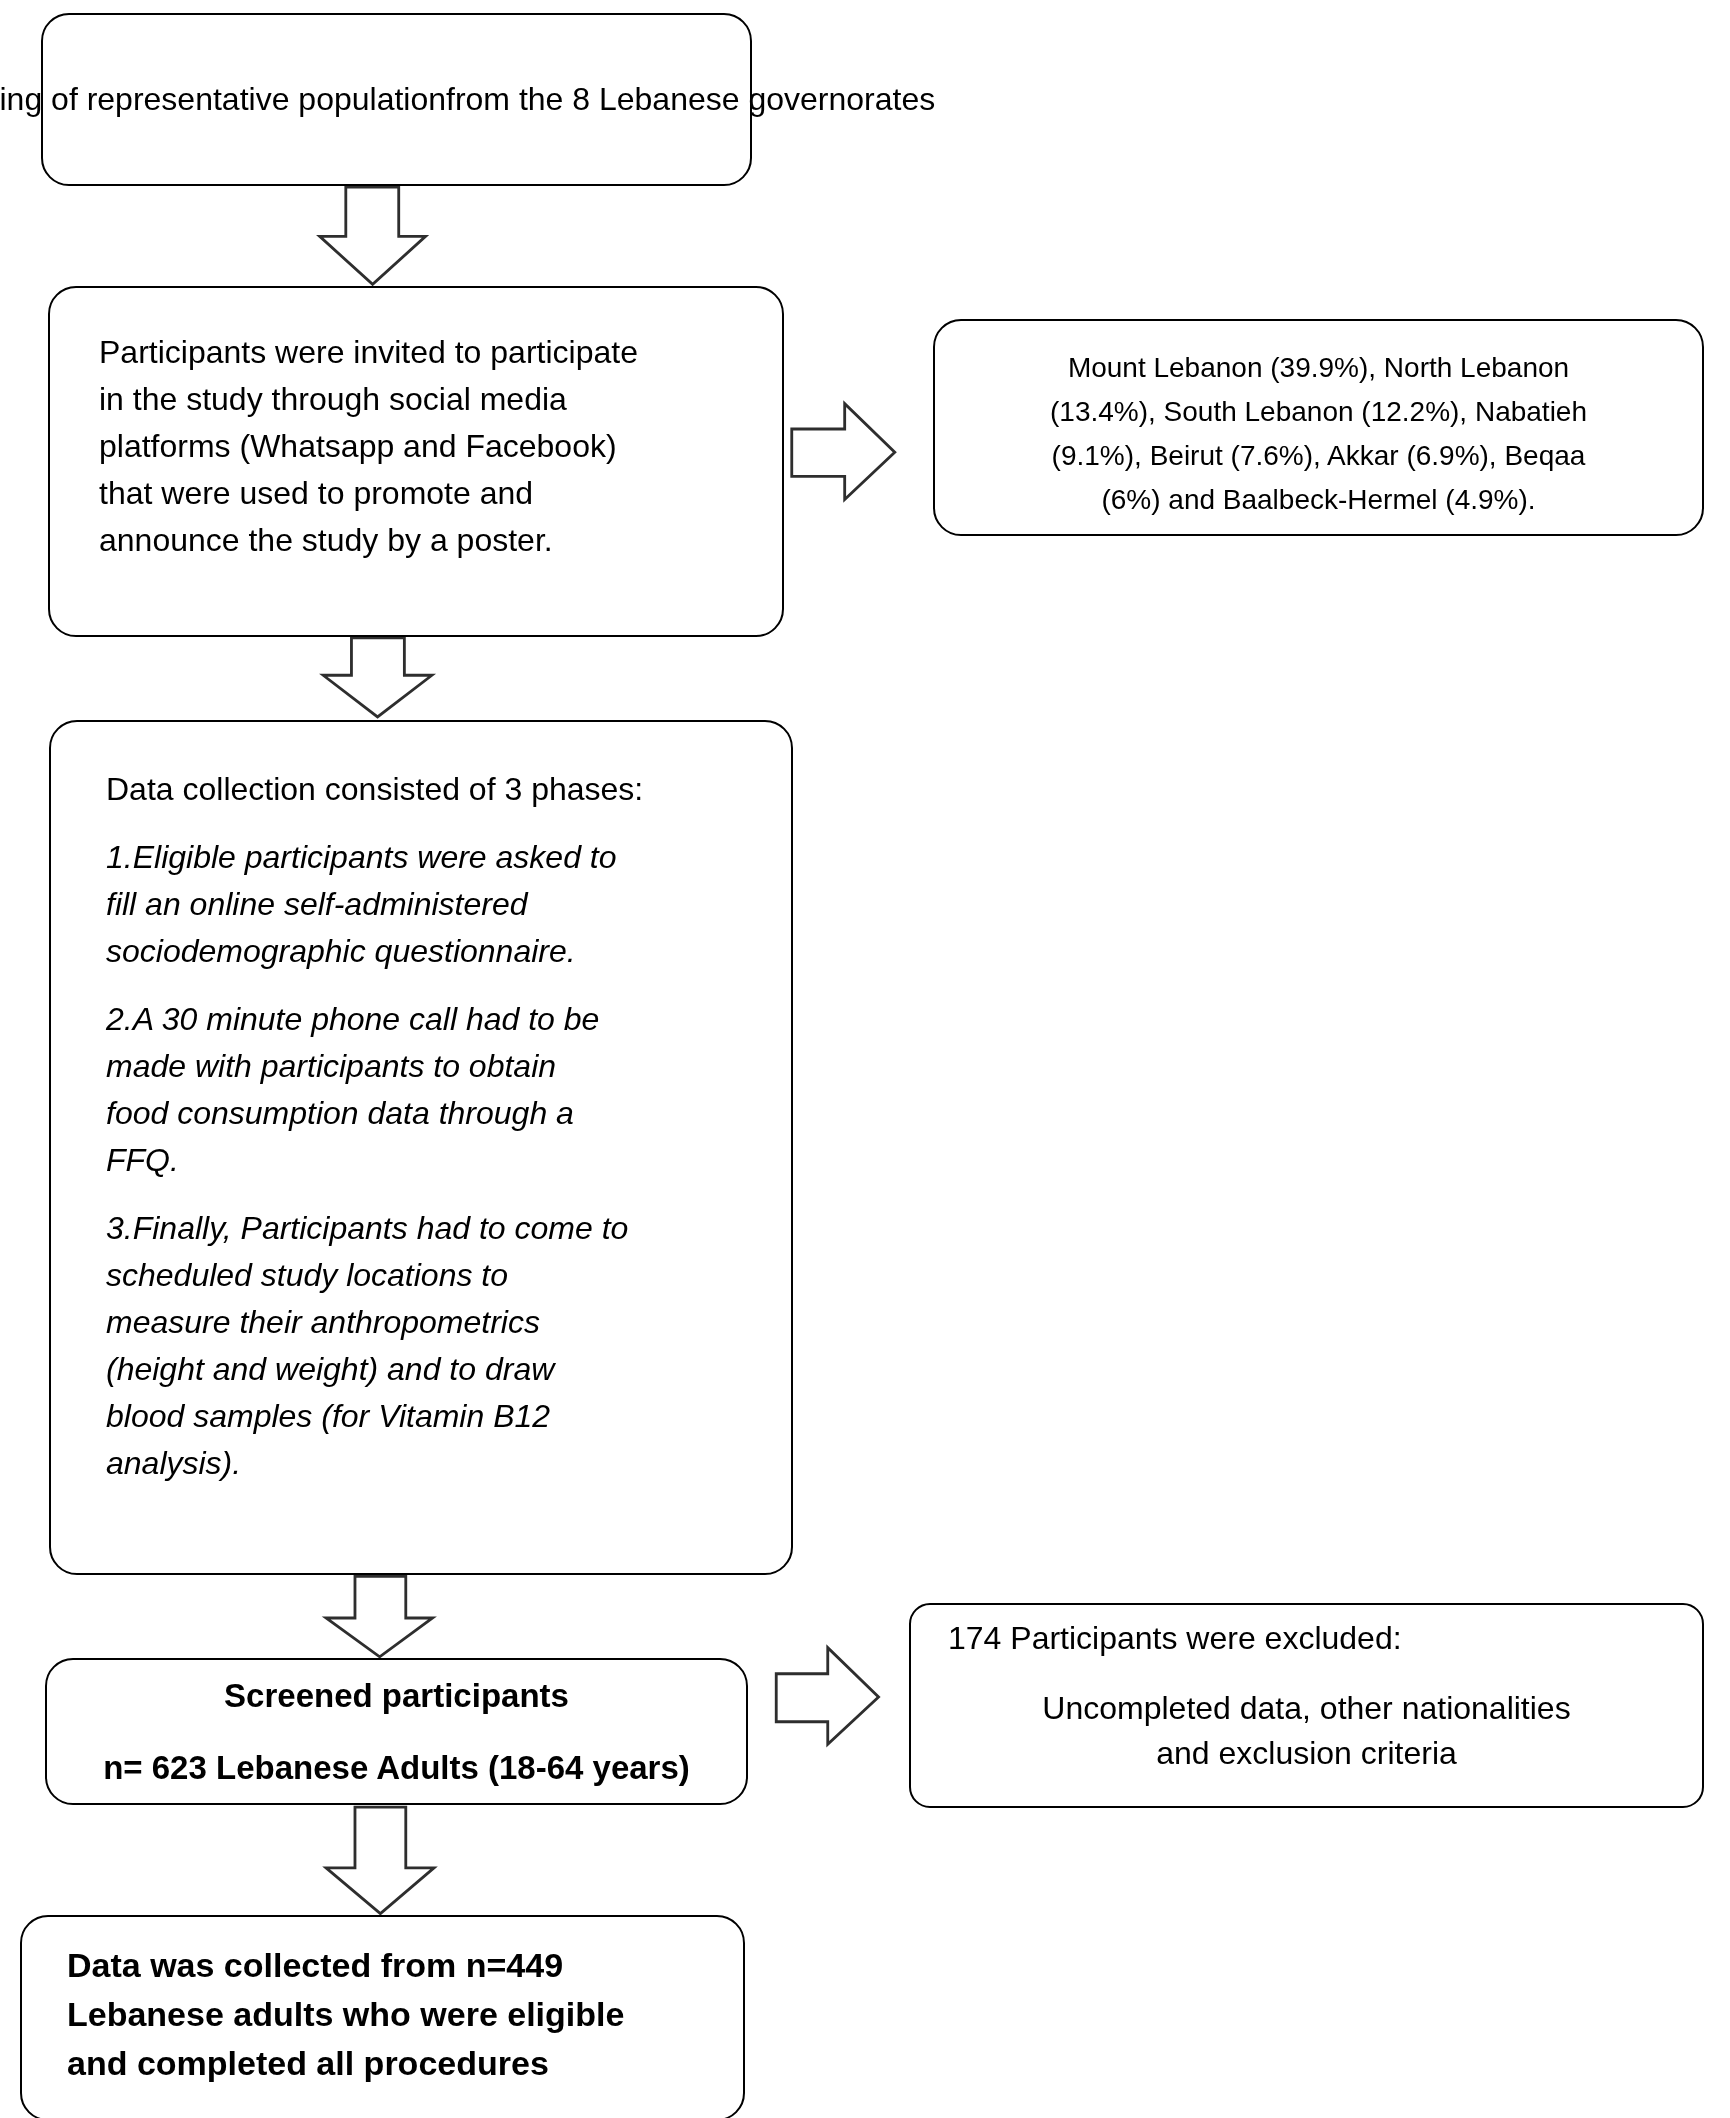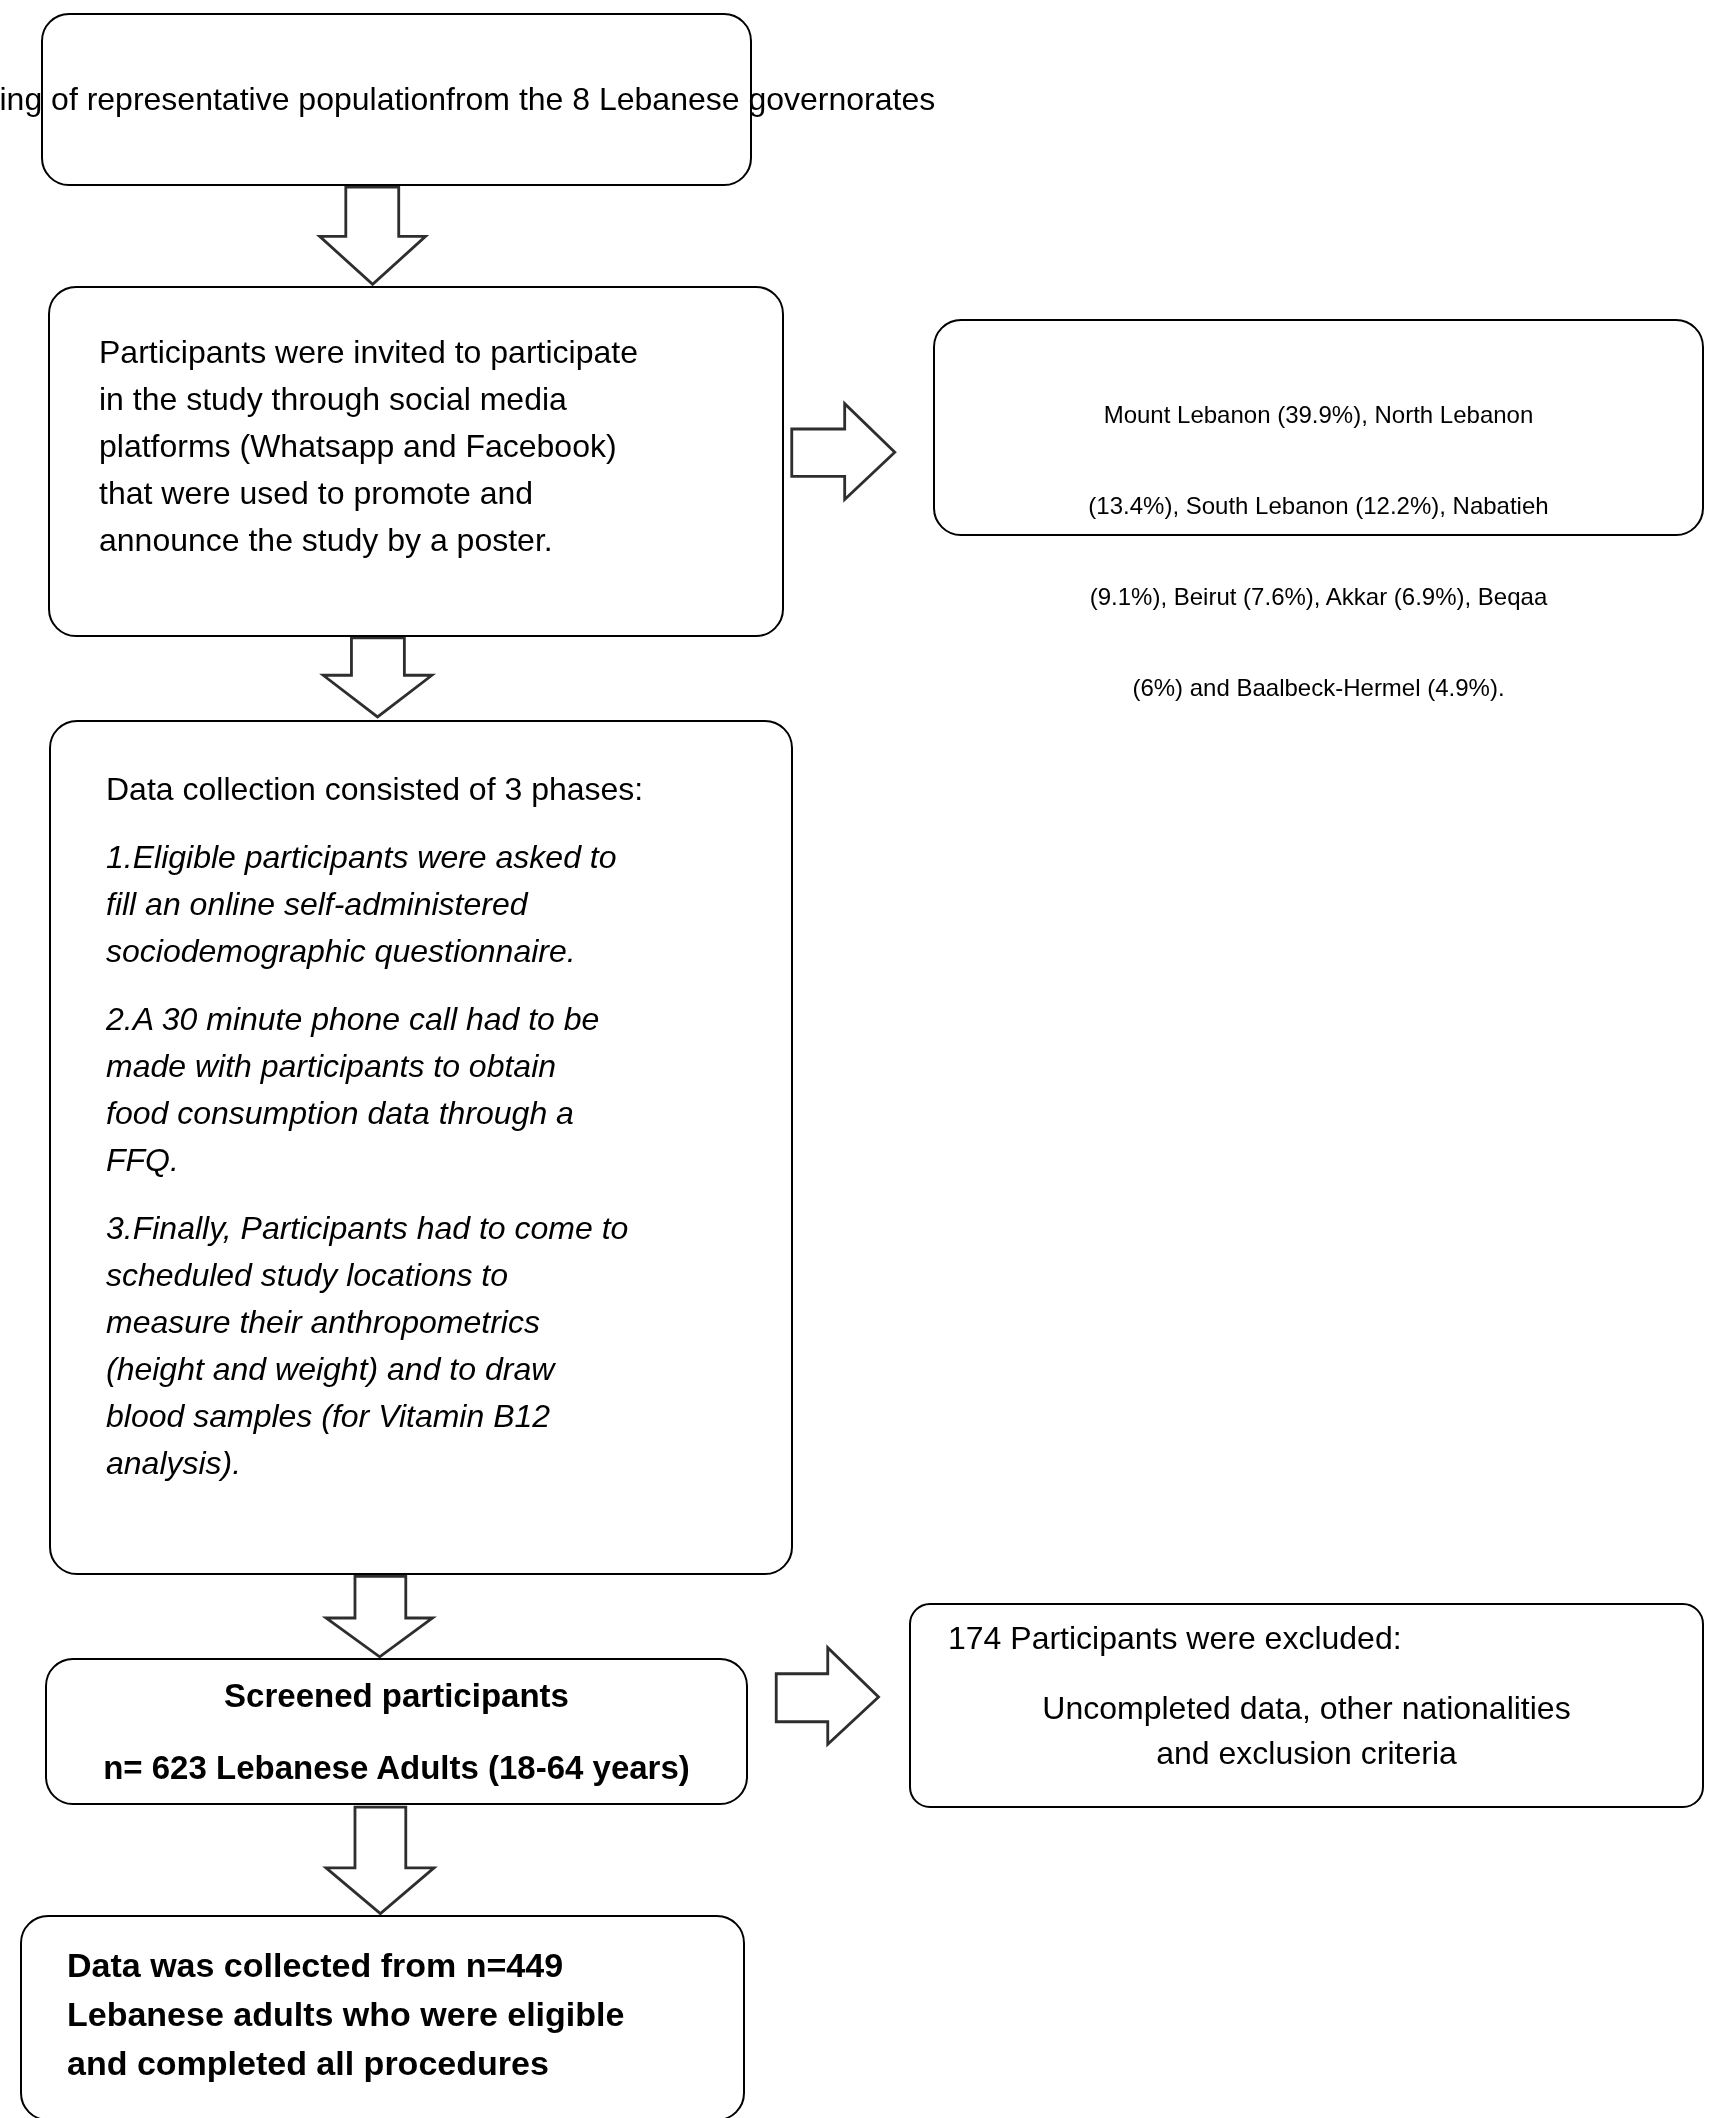--- a/index.html
+++ b/index.html
@@ -25,21 +25,21 @@
   
   .box-sampling { left: 41px; top: 12.7px; width: 711px; height: 173px;
                   display: flex; flex-direction: row; justify-content: center;
                   padding-left: 51px; align-items: center; }
   
   .box-invitation { left: 48px; top: 286px; width: 736px; height: 351px;
                     padding: 41px 21px 0 49px; }
   
   .box-governorates { left: 933px; top: 319px; width: 771px; height: 217px;
                       padding: 25.4px 14px 0 14px; text-align: center; }
-  .box-governorates .line { font-size: 24px; line-height: 44px; margin-top: 47px; }
+  .box-governorates .line { font-size: 28px; line-height: 44px; }
   
   .box-data-collection { left: 49px; top: 720px; width: 744px; height: 855px;
                          padding: 44px 21px 0 55px; }
   .box-data-collection .para { margin: 0; }
   .box-data-collection .para + .para { margin-top: 21px; font-style: italic; }
   
   .box-screened { left: 45px; top: 1658px; width: 703px; height: 147px;
                   display: flex; flex-direction: column; justify-content: center;
                   align-items: center; gap: 31px; text-align: center; }
   .box-screened .line { font-weight: bold; font-size: 33px; line-height: 41px; }

